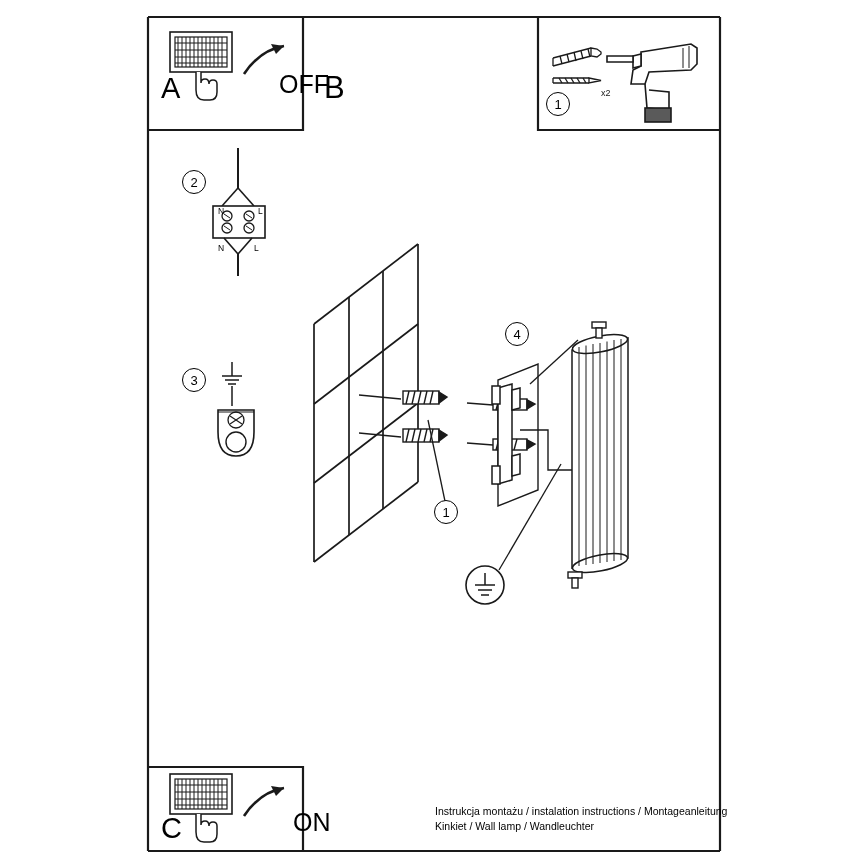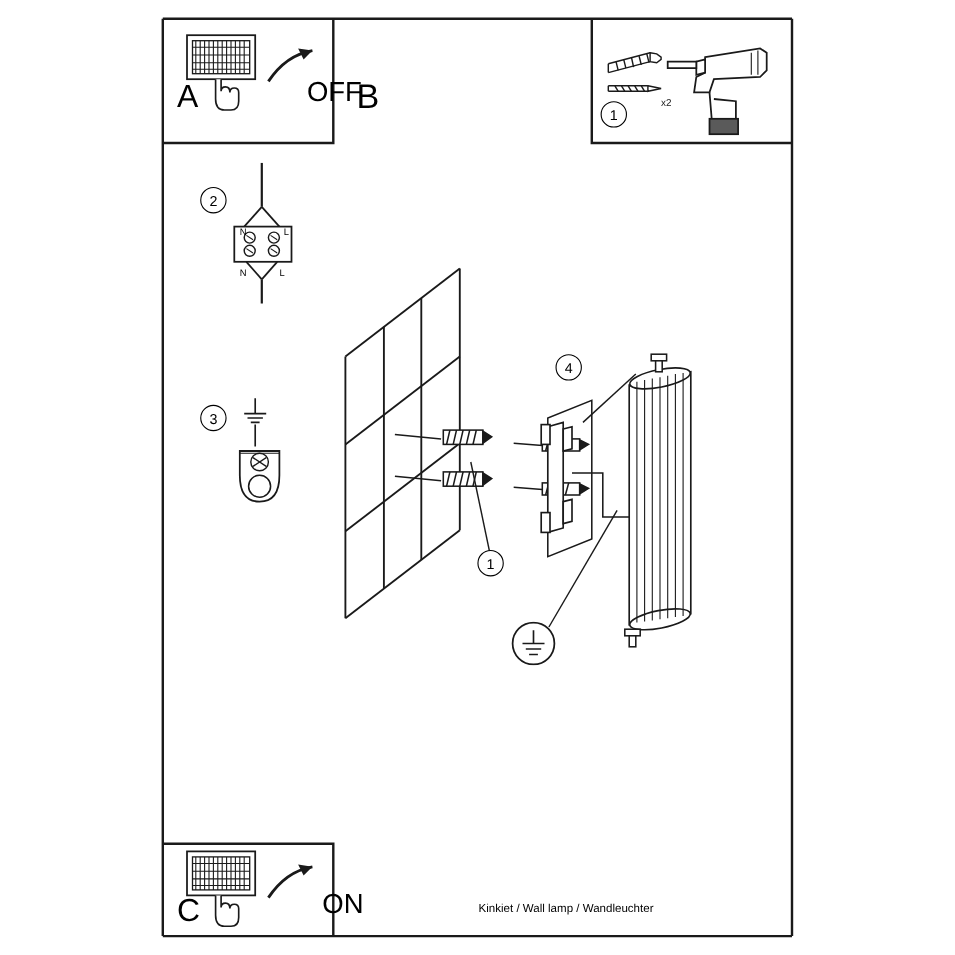--- a/index.html
+++ b/index.html
@@ -355,15 +355,16 @@
   </svg>
 
   <svg class="abs" style="left:238px; top:782px;" width="55" height="40">
     <path d="M6 34 Q22 10 46 6" fill="none" stroke="#1a1a1a" stroke-width="2.6"></path>
     <path d="M46 6 L33 4 L38 14 Z" fill="#1a1a1a"></path>
   </svg>
 
   <div class="txt big-letter" style="left:161px; top:812px;">C</div>
   <div class="txt onoff" style="left:257px; top:808px;">ON</div>
 
+  <div class="txt foot" style="left:435px; top:804px;">Instrukcja montażu / instalation instructions / Montageanleitung</div>
   <div class="txt foot" style="left:435px; top:819px;">Kinkiet / Wall lamp / Wandleuchter</div>
 
 </div>
 
 </body></html>

